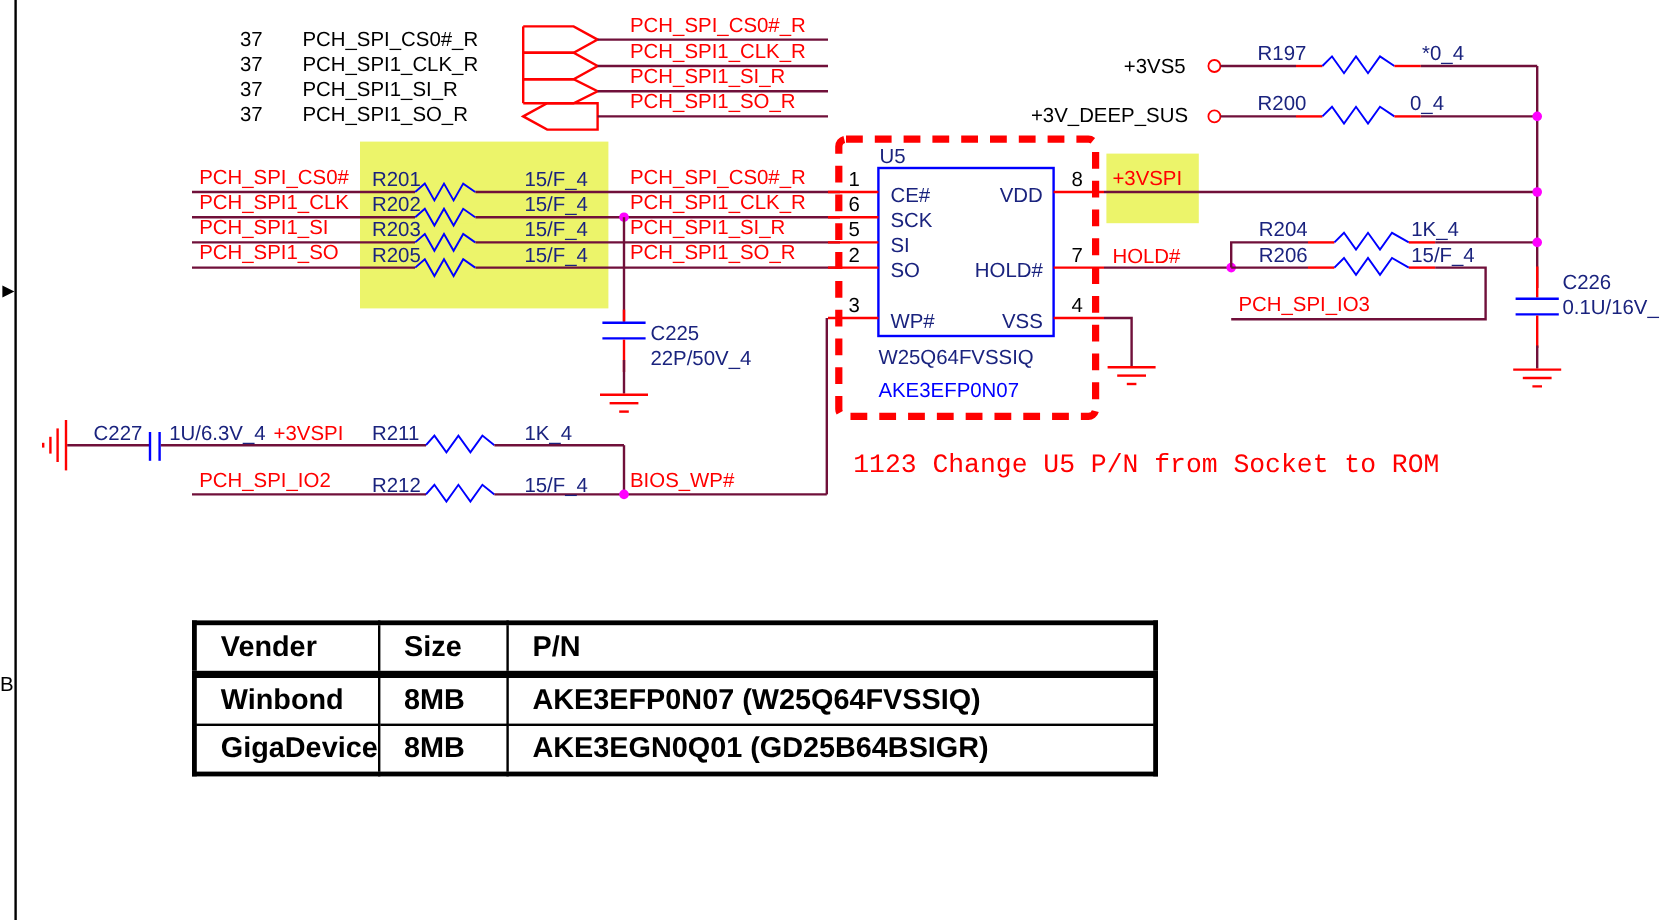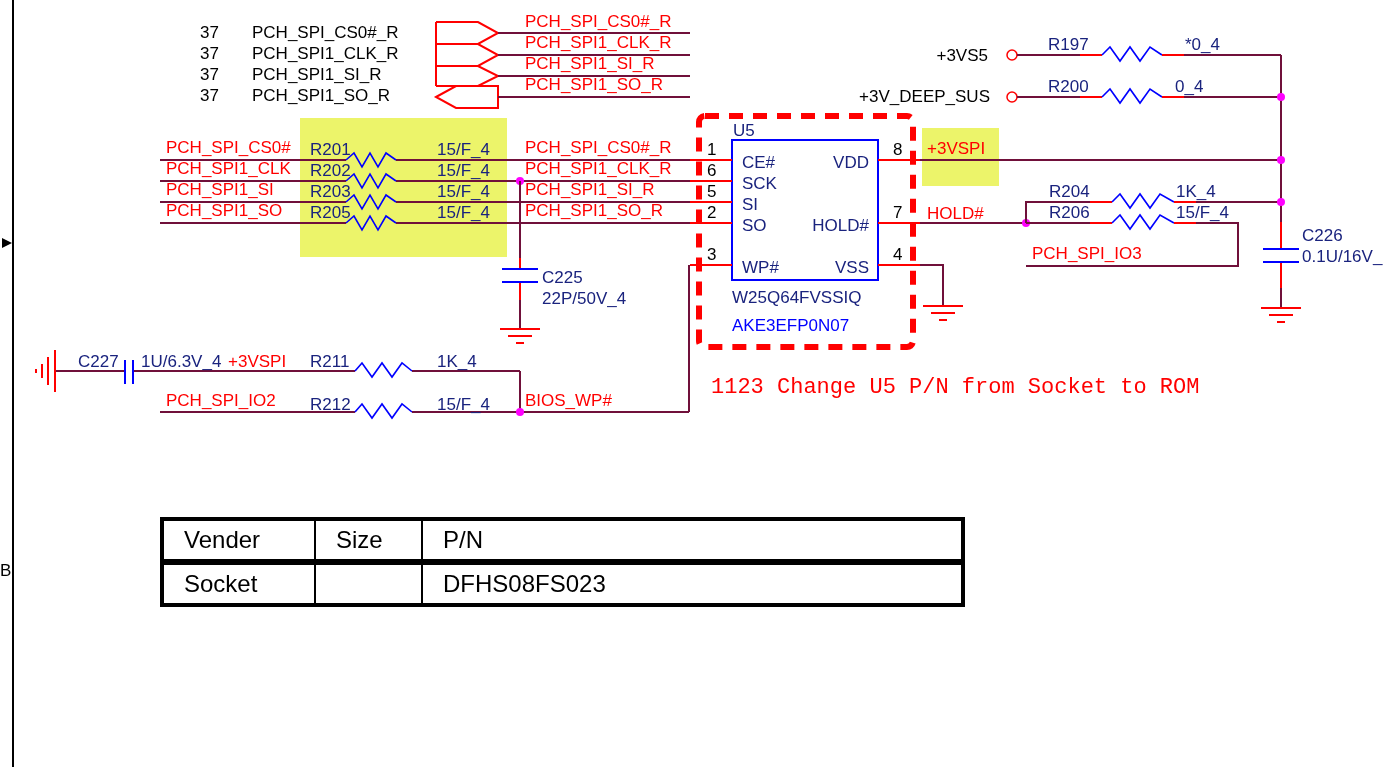--- a/index.html
+++ b/index.html
@@ -9,21 +9,21 @@
   .blk { fill: #000000; }
   .red { fill: #ff0000; }
   .navy { fill: #1a237e; }
   .blue { fill: #0000ff; }
   .mono { font-family: "Liberation Mono", monospace; font-size: 22px; fill: #ff0000; }
   .wire { stroke: #70103a; stroke-width: 2; fill: none; }
   .pinw { stroke: #ff0000; stroke-width: 2; fill: none; }
   .res { stroke: #0000ff; stroke-width: 1.6; fill: none; }
   .dot { fill: #ff00ff; }
   .tbl { position: absolute; left: 160px; top: 517px; width: 805px; border: 4px solid #000; border-collapse: collapse; font-family: "Liberation Sans", sans-serif; font-weight: bold; font-size: 24px; color: #000; }
-  .tbl td, .tbl th { border: 2px solid #000; text-align: left; padding: 0 0 0 20px; height: 38px; font-weight: normal; margin-top: 43px; }
+  .tbl td, .tbl th { border: 2px solid #000; text-align: left; padding: 0 0 0 20px; height: 38px; font-weight: bold; margin-top: 43px; }
   .tbl thead tr { border-bottom: 6px solid #000; }
 </style>
 </head>
 <body>
 
 <svg width="1383" height="767" viewBox="0 0 1383 767">
 
   <line x1="13" y1="0" x2="13" y2="767" stroke="#000" stroke-width="2"></line>
   <polygon points="2,238 12,243 2,248" fill="#000"></polygon>
   <text x="0" y="576" class="t blk" font-size="12">B</text>
@@ -268,18 +268,23 @@
 <table class="tbl">
   <thead>
     <tr>
       <th style="width:130px">Vender</th>
       <th style="width:85px">Size</th>
       <th>P/N</th>
     </tr>
   </thead>
   <tbody>
     <tr>
-      <td>Socket</td>
-      <td></td>
-      <td>DFHS08FS023</td>
+      <td>Winbond</td>
+      <td>8MB</td>
+      <td>AKE3EFP0N07 (W25Q64FVSSIQ)</td>
+    </tr>
+    <tr>
+      <td style="padding-left:20px">GigaDevice</td>
+      <td>8MB</td>
+      <td>AKE3EGN0Q01 (GD25B64BSIGR)</td>
     </tr>
   </tbody>
 </table>
 
 </body></html>

